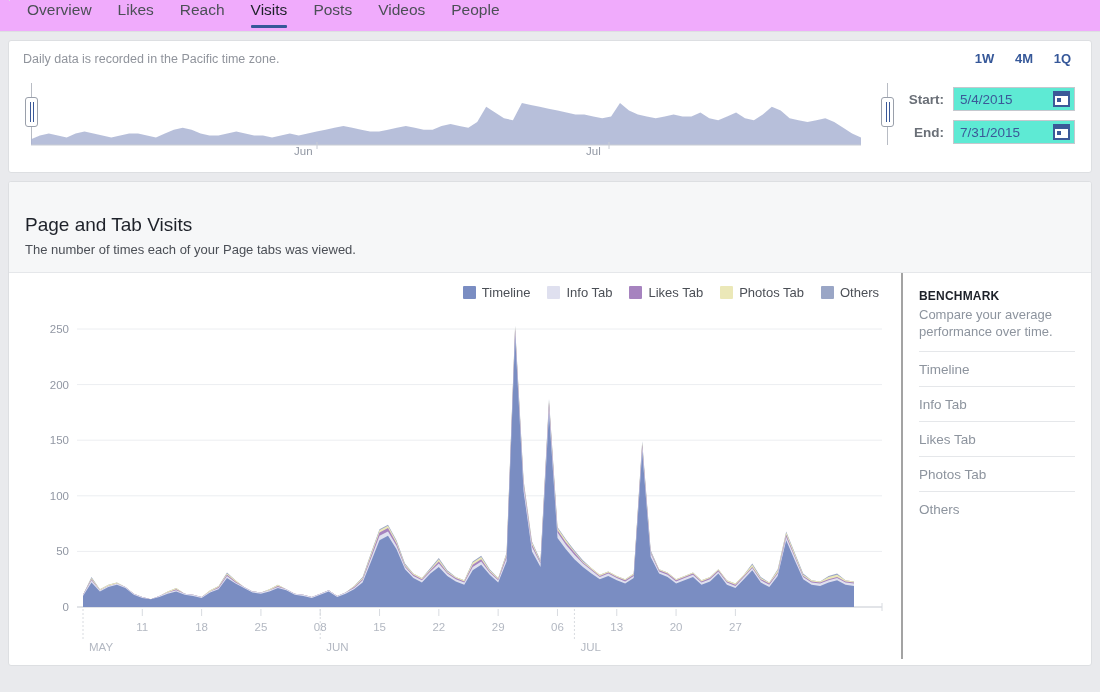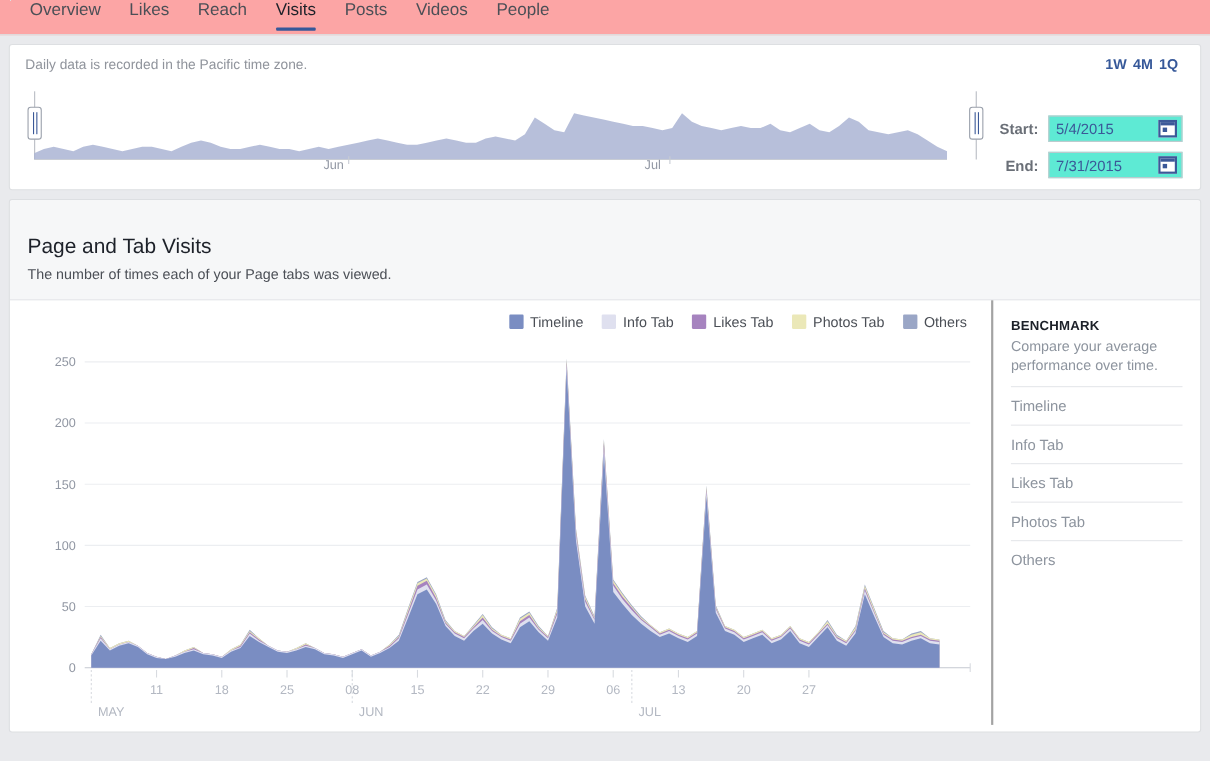--- a/index.html
+++ b/index.html
@@ -4,21 +4,21 @@
 <style>
   html,body{margin:0;padding:0;}
   body{
     width:1100px;height:692px;overflow:hidden;
     background:#e9eaed;
     font-family:"Liberation Sans", sans-serif;
     -webkit-font-smoothing:antialiased;
   }
   
   .tabbar{
-    position:relative;height:32px;background:#fca5a5;
+    position:relative;height:32px;background:#f0abfc;
     border-bottom:1px solid #dddfe2;
     display:flex;align-items:flex-start;padding-left:14px;box-sizing:border-box;
   }
   .tabbar:before{
     content:"";position:absolute;left:9px;top:-12px;width:400px;height:12px;
     border-top:1px solid #dddfe2;border-left:1px solid #dddfe2;
     border-top-left-radius:3px;
   }
   .tab{
     position:relative;font-size:15.5px;color:#4b4f56;
@@ -36,42 +36,42 @@
   }
   
   #range-card{height:133px;position:relative;overflow:hidden;}
   .tz-note{
     position:absolute;left:14px;top:11px;font-size:12.5px;color:#90949c;
   }
   .quick-ranges{
     position:absolute;right:20px;top:10px;
     font-size:13px;font-weight:bold;color:#365899;
   }
-  .quick-ranges span{margin-left:2px;cursor:pointer;}
+  .quick-ranges span{margin-left:17px;cursor:pointer;}
   .mini-wrap{position:absolute;left:0;right:0;top:42px;height:88px;}
   .mini-chart{position:absolute;left:22px;top:0;width:830px;height:70px;}
   .mini-chart svg{display:block;}
   .mini-axis-label{
     position:absolute;top:62px;font-size:11.5px;color:#9197a3;
   }
   .slider-track{
     position:absolute;width:1px;background:#b8bcc4;top:0;height:62px;
   }
   .slider-handle{
     position:absolute;width:13px;height:30px;top:14px;
     background:#fff;border:1px solid #9aa0ab;border-radius:3px;
     box-sizing:border-box;cursor:ew-resize;
   }
   .slider-handle i{
     position:absolute;top:4px;width:1px;height:20px;background:#3b5998;
   }
   .slider-handle i:nth-child(1){left:4px;}
   .slider-handle i:nth-child(2){left:7px;}
   .date-fields{
-    position:absolute;right:16px;top:64px;
+    position:absolute;right:16px;top:46px;
     display:flex;flex-direction:column;gap:9px;
   }
   .date-row{display:flex;align-items:center;}
   .date-label{
     width:52px;text-align:right;font-size:13.5px;color:#6a6f77;
     font-weight:bold;margin-right:9px;
   }
   .date-input{
     position:relative;width:122px;height:24px;
     border:1px solid #c5c8ce;background:#5eead4;box-sizing:border-box;

